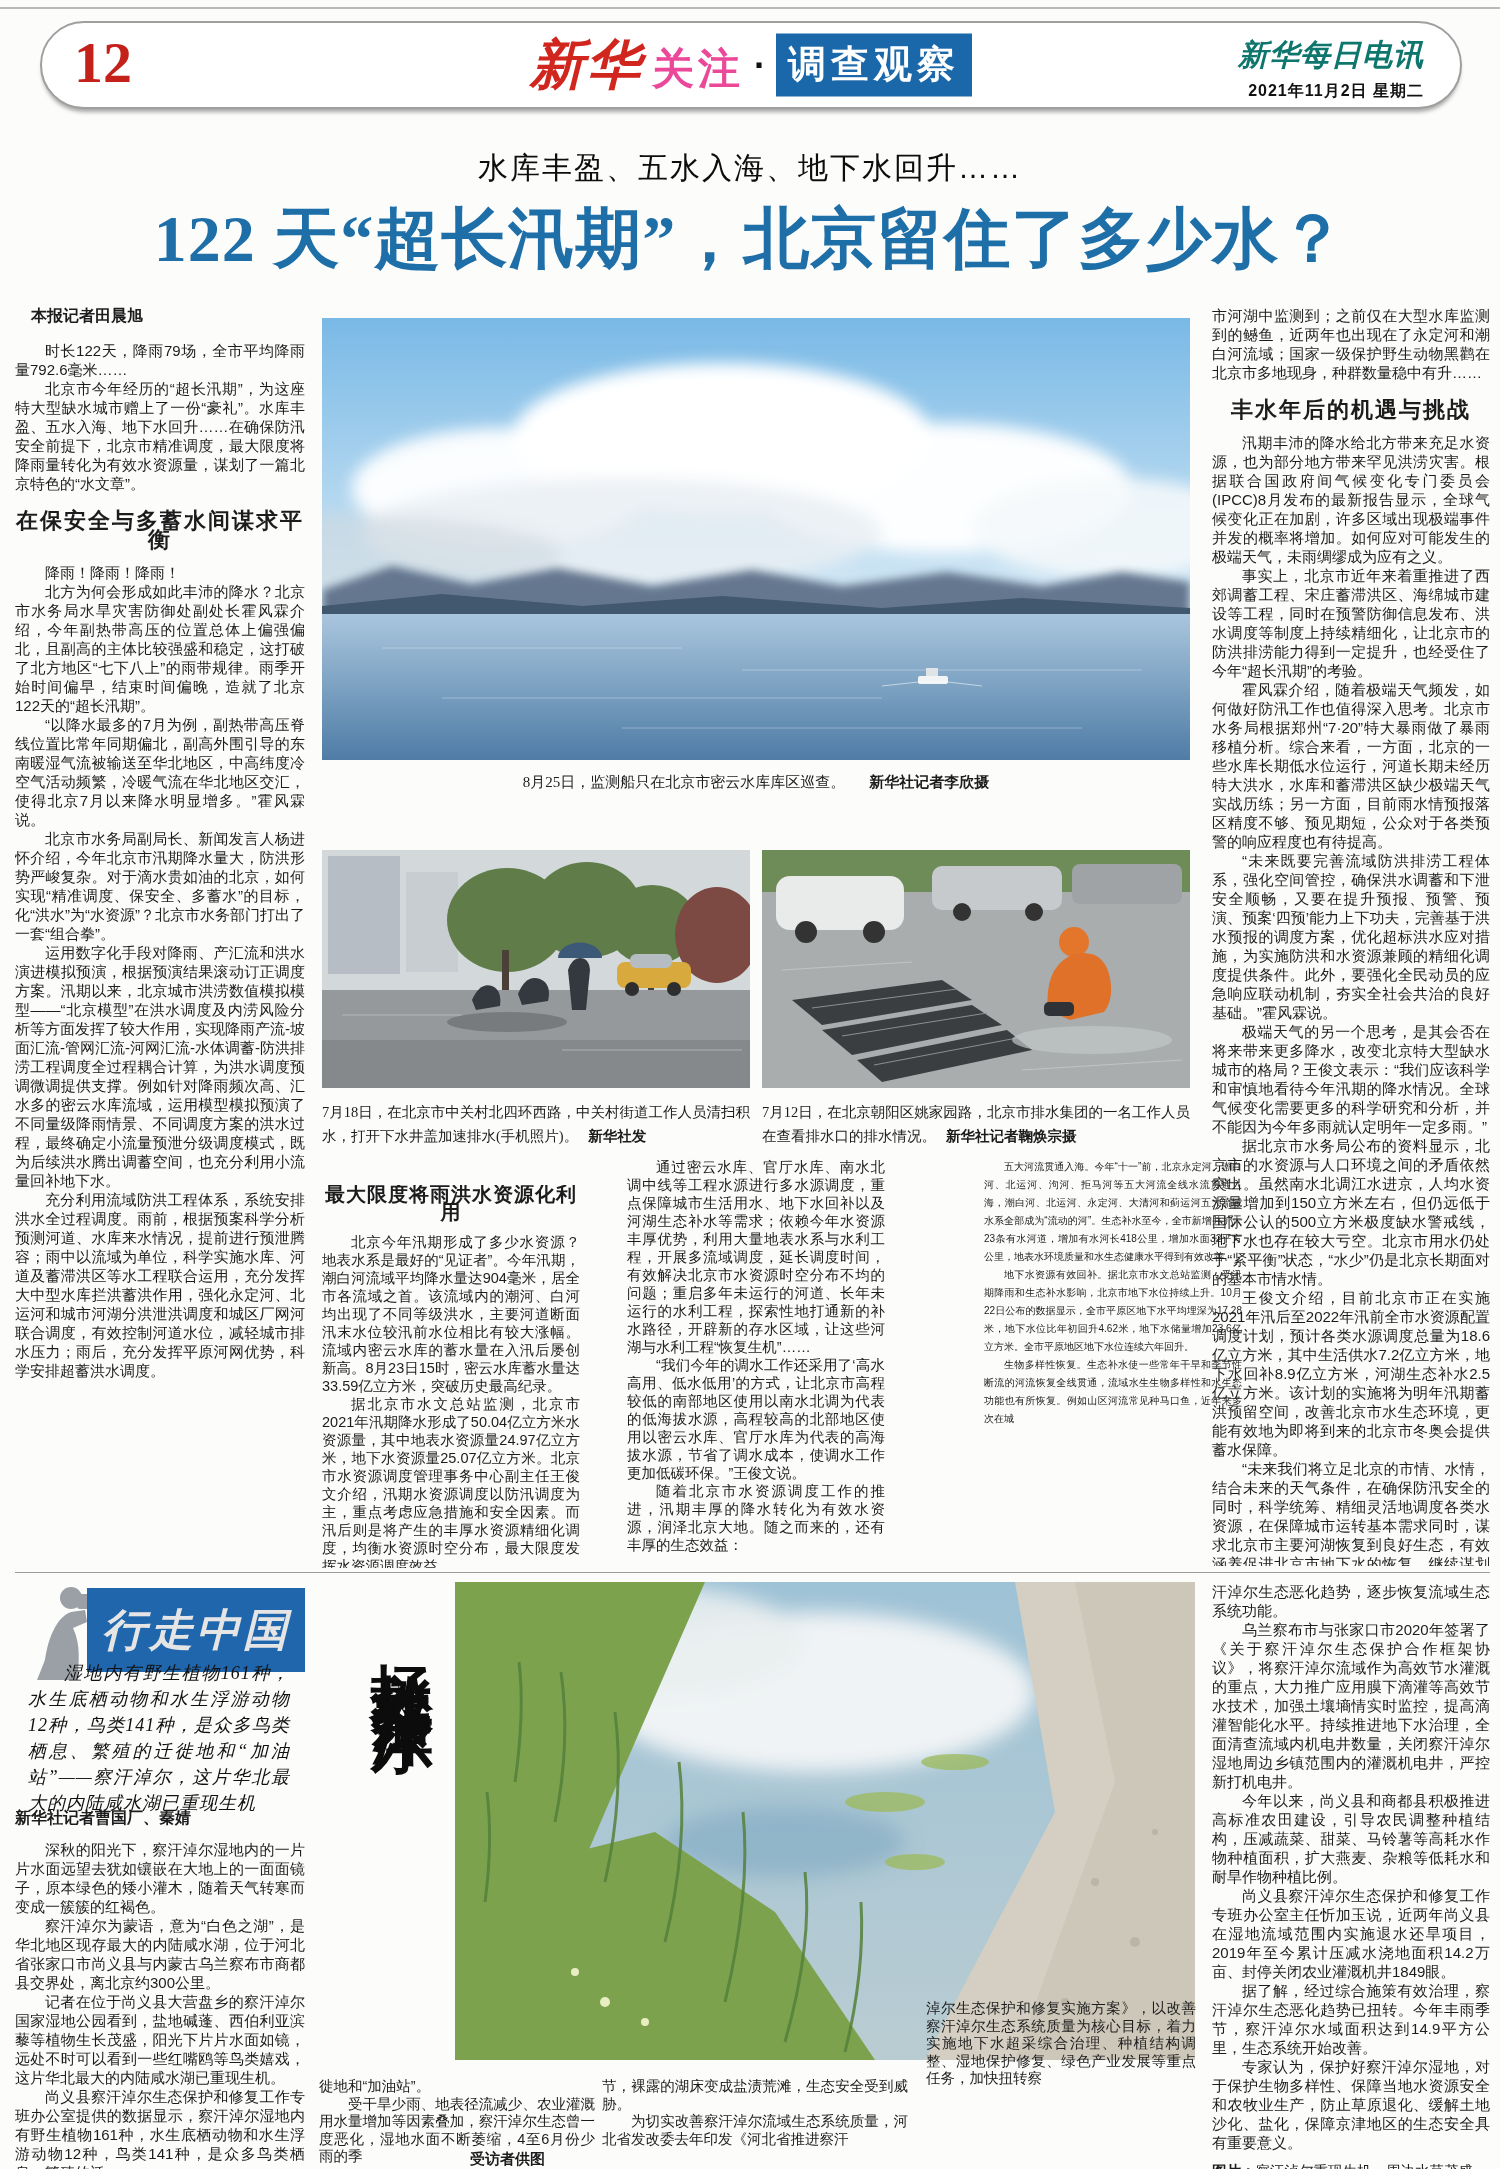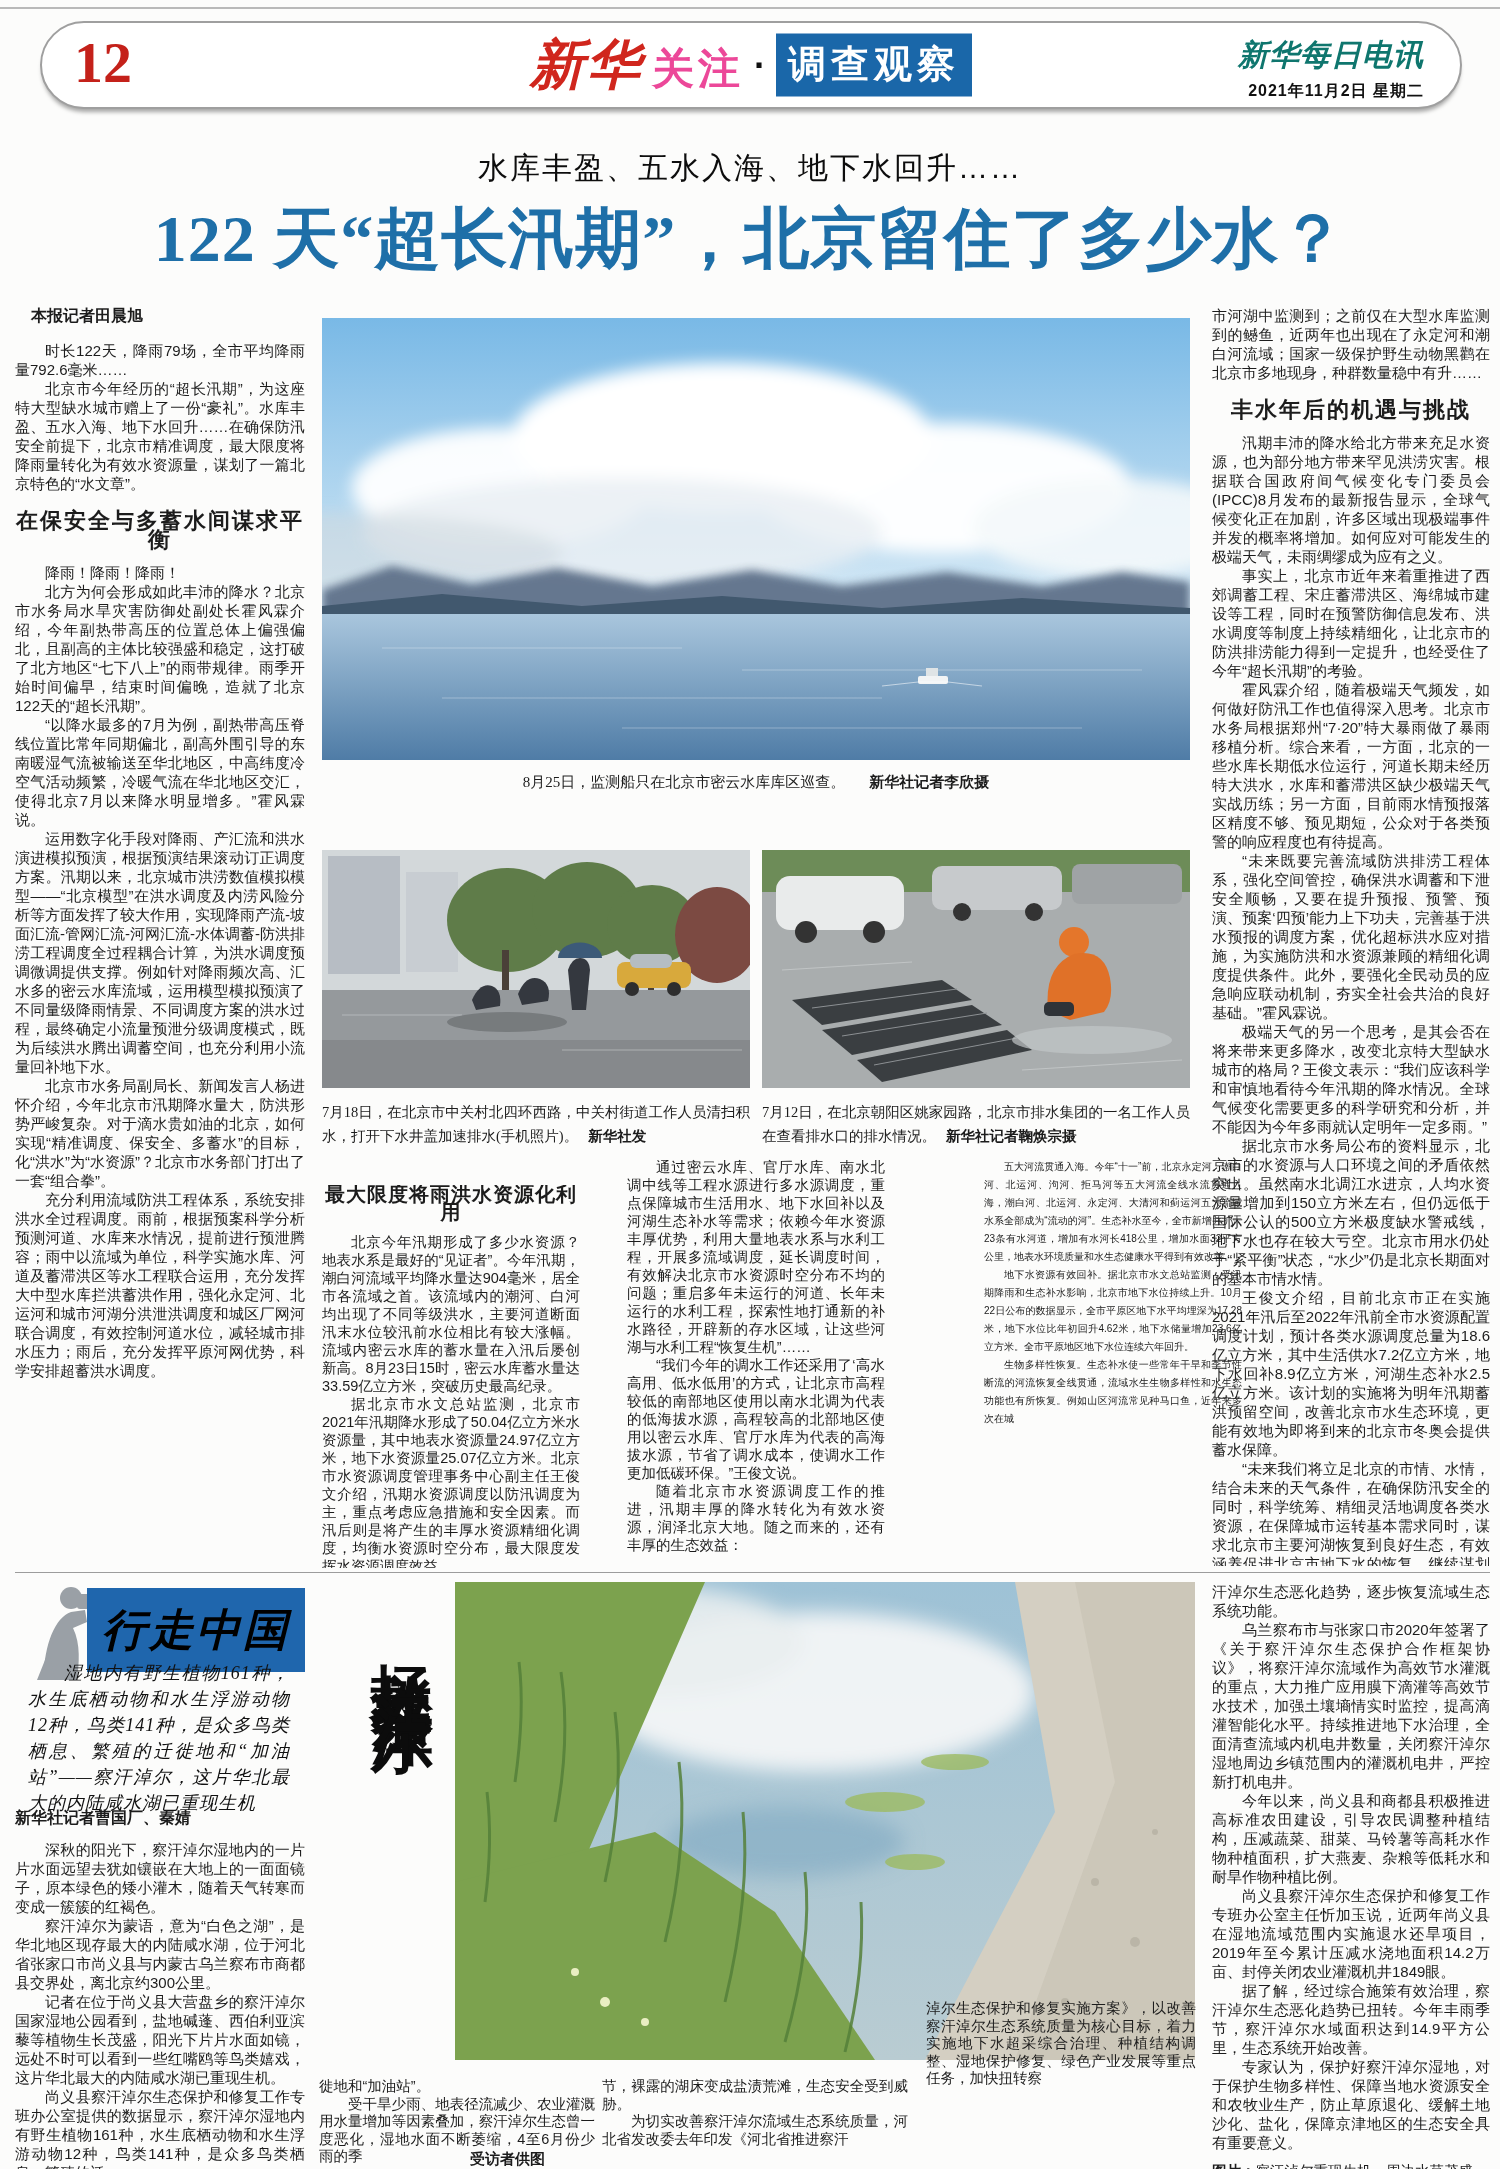--- a/index.html
+++ b/index.html
@@ -38,21 +38,21 @@
   figure svg{display:block;background:#dde3e6;}
   .cap1{width:868px;text-align:center;font-family:"Liberation Serif",serif;font-size:15px;margin-top:13px;}
   .cap1 b,.smallcap b{font-family:"Liberation Sans",sans-serif;font-weight:700;}
   .cap1 b{margin-left:24px;}
   .smallcap{position:absolute;width:428px;font-family:"Liberation Serif",serif;font-size:14.5px;line-height:24px;text-align:justify;}
   .smallcap b{margin-left:10px;}
   .divider{position:absolute;left:15px;top:1572px;width:1475px;height:1px;background:#9c9c9c;}
   
   .badge{position:absolute;left:15px;top:1580px;width:290px;height:102px;}
   .badge-box{position:absolute;left:72px;top:8px;width:218px;height:84px;background:#1f66ad;display:flex;align-items:center;justify-content:center;}
-  .badge-text{color:#000000;font-weight:900;font-style:italic;font-size:44px;letter-spacing:3px;}
+  .badge-text{color:#e5e5e5;font-weight:900;font-style:italic;font-size:44px;letter-spacing:3px;}
   .f-intro{position:absolute;left:28px;top:1660px;width:262px;font-family:"Liberation Serif",serif;font-style:italic;
            font-size:18px;line-height:26px;text-align:justify;text-indent:2em;letter-spacing:1px;color:#111;}
   .f-byline{position:absolute;left:15px;top:1808px;width:290px;font-weight:700;font-size:16px;}
   .f-col1{left:15px;top:1840px;width:290px;height:329px;}
   .v-headline{position:absolute;left:360px;top:1614px;height:455px;writing-mode:vertical-rl;text-orientation:upright;
               font-family:"Liberation Serif",serif;font-weight:900;font-size:62px;letter-spacing:10px;color:#0c0c0c;}
   .f-col2{left:319px;top:2078px;width:276px;height:91px;font-size:14.5px;line-height:17.5px;}
   .f-col3{left:602px;top:2078px;width:306px;height:91px;font-size:14.5px;line-height:17.5px;}
   .f-col4{left:926px;top:2000px;width:270px;height:91px;font-size:14.5px;line-height:17.5px;}
   .f-col5{left:1212px;top:1582px;width:278px;height:587px;}
@@ -87,22 +87,22 @@
     <p class="byline">本报记者田晨旭</p>
     <div>
         <p class="para">时长122天，降雨79场，全市平均降雨量792.6毫米……</p>
         <p class="para">北京市今年经历的“超长汛期”，为这座特大型缺水城市赠上了一份“豪礼”。水库丰盈、五水入海、地下水回升……在确保防汛安全前提下，北京市精准调度，最大限度将降雨量转化为有效水资源量，谋划了一篇北京特色的“水文章”。</p>
       </div>
     <h3 class="sec">在保安全与多蓄水间谋求平衡</h3>
     <div>
         <p class="para">降雨！降雨！降雨！</p>
         <p class="para">北方为何会形成如此丰沛的降水？北京市水务局水旱灾害防御处副处长霍风霖介绍，今年副热带高压的位置总体上偏强偏北，且副高的主体比较强盛和稳定，这打破了北方地区“七下八上”的雨带规律。雨季开始时间偏早，结束时间偏晚，造就了北京122天的“超长汛期”。</p>
         <p class="para">“以降水最多的7月为例，副热带高压脊线位置比常年同期偏北，副高外围引导的东南暖湿气流被输送至华北地区，中高纬度冷空气活动频繁，冷暖气流在华北地区交汇，使得北京7月以来降水明显增多。”霍风霖说。</p>
+        <p class="para">北京市水务局副局长、新闻发言人杨进怀介绍，今年北京市汛期降水量大，防洪形势严峻复杂。对于滴水贵如油的北京，如何实现“精准调度、保安全、多蓄水”的目标，化“洪水”为“水资源”？北京市水务部门打出了一套“组合拳”。</p>
         <p class="para">运用数字化手段对降雨、产汇流和洪水演进模拟预演，根据预演结果滚动订正调度方案。汛期以来，北京城市洪涝数值模拟模型——“北京模型”在洪水调度及内涝风险分析等方面发挥了较大作用，实现降雨产流-坡面汇流-管网汇流-河网汇流-水体调蓄-防洪排涝工程调度全过程耦合计算，为洪水调度预调微调提供支撑。例如针对降雨频次高、汇水多的密云水库流域，运用模型模拟预演了不同量级降雨情景、不同调度方案的洪水过程，最终确定小流量预泄分级调度模式，既为后续洪水腾出调蓄空间，也充分利用小流量回补地下水。</p>
-        <p class="para">北京市水务局副局长、新闻发言人杨进怀介绍，今年北京市汛期降水量大，防洪形势严峻复杂。对于滴水贵如油的北京，如何实现“精准调度、保安全、多蓄水”的目标，化“洪水”为“水资源”？北京市水务部门打出了一套“组合拳”。</p>
         <p class="para">充分利用流域防洪工程体系，系统安排洪水全过程调度。雨前，根据预案科学分析预测河道、水库来水情况，提前进行预泄腾容；雨中以流域为单位，科学实施水库、河道及蓄滞洪区等水工程联合运用，充分发挥大中型水库拦洪蓄洪作用，强化永定河、北运河和城市河湖分洪泄洪调度和城区厂网河联合调度，有效控制河道水位，减轻城市排水压力；雨后，充分发挥平原河网优势，科学安排超蓄洪水调度。</p>
       </div>
   </div>
 
   <figure style="left:322px;top:318px;">
     <svg width="868" height="442" viewBox="0 0 868 442">
       <defs>
         <linearGradient id="sky" x1="0" y1="0" x2="0" y2="1">
           <stop offset="0" stop-color="#79b9e6"></stop>
             <stop offset="1" stop-color="#d9ebf6"></stop>

